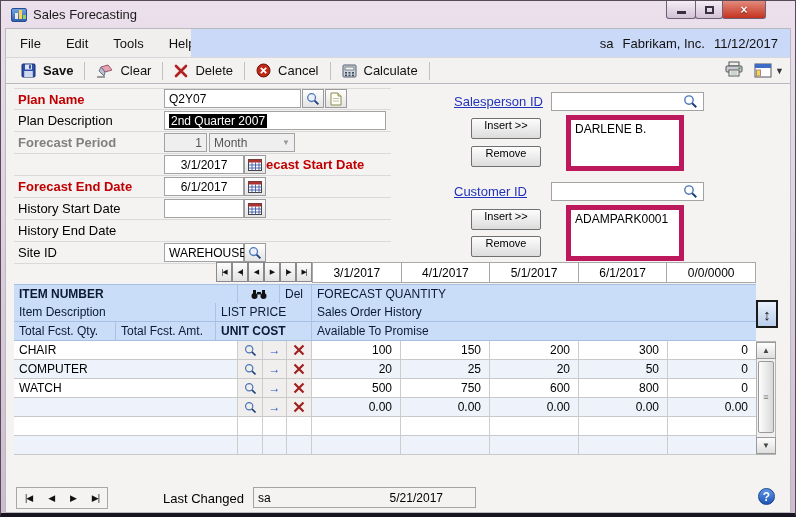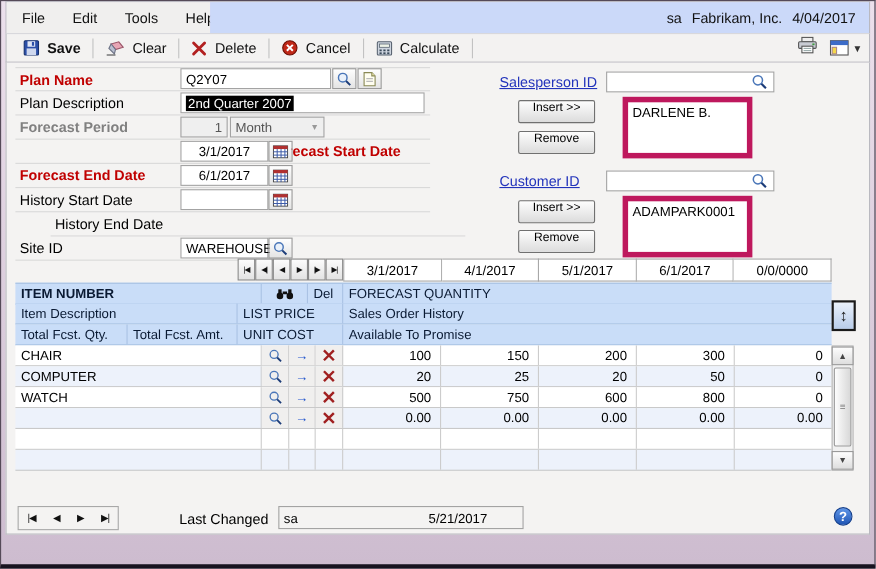--- a/index.html
+++ b/index.html
@@ -99,32 +99,49 @@
   .help-circle { width:17px; height:17px; border-radius:50%; background:linear-gradient(#5f96e8,#1f55b4);
     color:#fff; font-weight:bold; font-size:12px; display:flex; align-items:center; justify-content:center;
     border:1px solid #16408c; }
   .small-note { font-size:12px; }
 </style>
 </head>
 <body>
 
 <div class="win">
 
+  <div class="titlebar">
+    <div class="app-icon">
+        <i class="b1"></i>
+        <i class="b2"></i>
+        <i class="b3"></i>
+      </div>
+    <div class="title-text">Sales Forecasting</div>
+    <div class="win-controls">
+      <div class="wc-btn wc-min">
+          <span class="glyph-min"></span>
+        </div>
+      <div class="wc-btn wc-max">
+          <span class="glyph-max"></span>
+        </div>
+      <div class="wc-btn wc-close">×</div>
+    </div>
+  </div>
 
   <div class="menubar">
     <div class="menu-left">
       <span class="menu-item">File</span>
       <span class="menu-item">Edit</span>
       <span class="menu-item">Tools</span>
       <span class="menu-item">Help</span>
     </div>
     <div class="menu-right">
       <span>sa</span>
       <span>Fabrikam, Inc.</span>
-      <span>4/04/2017</span>
+      <span>11/12/2017</span>
     </div>
   </div>
 
   <div class="toolbar">
     <div class="tb-btn bold">
       <svg width="15" height="15" viewBox="0 0 15 15">
           <rect x="1" y="1" width="13" height="13" rx="1" fill="#2b4fa8" stroke="#16306e"></rect>
           <rect x="4" y="1.5" width="7" height="5" fill="#dfe6f5"></rect>
           <rect x="8" y="2.2" width="2" height="3.4" fill="#2b4fa8"></rect>
           <rect x="3.2" y="8" width="8.6" height="6" fill="#cfd8ee"></rect>
@@ -288,21 +305,21 @@
           <g stroke="#3c5aa8" stroke-width="0.9">
             <line x1="4" y1="3.5" x2="4" y2="11.5"></line>
             <line x1="7.5" y1="3.5" x2="7.5" y2="11.5"></line>
             <line x1="11" y1="3.5" x2="11" y2="11.5"></line>
             <line x1="0.5" y1="6" x2="13.5" y2="6"></line>
             <line x1="0.5" y1="9" x2="13.5" y2="9"></line>
           </g>
         </svg>
     </div>
 
-    <div class="frow" style="top:136px;margin-left:32px;">
+    <div class="frow" style="top:136px;">
       <span class="flabel">History End Date</span>
     </div>
 
     <div class="frow" style="top:158px;">
       <span class="flabel">Site ID</span>
     </div>
     <div class="field abs" style="left:158px; top:159px; width:80px;">
       <span>WAREHOUSE</span>
     </div>
     <div class="icon-btn abs" style="left:238px; top:159px;">
@@ -379,21 +396,21 @@
       <div class="hc" style="flex:1; border-right:none;">FORECAST QUANTITY</div>
     </div>
     <div class="ghead" style="top:219px;">
       <div class="hc" style="width:202px;">Item Description</div>
       <div class="hc" style="width:96px;">LIST PRICE</div>
       <div class="hc" style="flex:1; border-right:none;">Sales Order History</div>
     </div>
     <div class="ghead" style="top:238px;">
       <div class="hc" style="width:102px;">Total Fcst. Qty.</div>
       <div class="hc" style="width:100px;">Total Fcst. Amt.</div>
-      <div class="hc" style="width:96px;">UNIT COST</div>
+      <div class="hc" style="width:96px;font-weight:bold;">UNIT COST</div>
       <div class="hc" style="flex:1; border-right:none;">Available To Promise</div>
     </div>
 
     <div class="split-btn" style="left:750px; top:216px; width:22px; height:28px;">
       <span>↕</span>
     </div>
 
     <div class="grow" style="top:257px;">
       <div class="gc-item">CHAIR</div>
       <div class="gc-icon">

